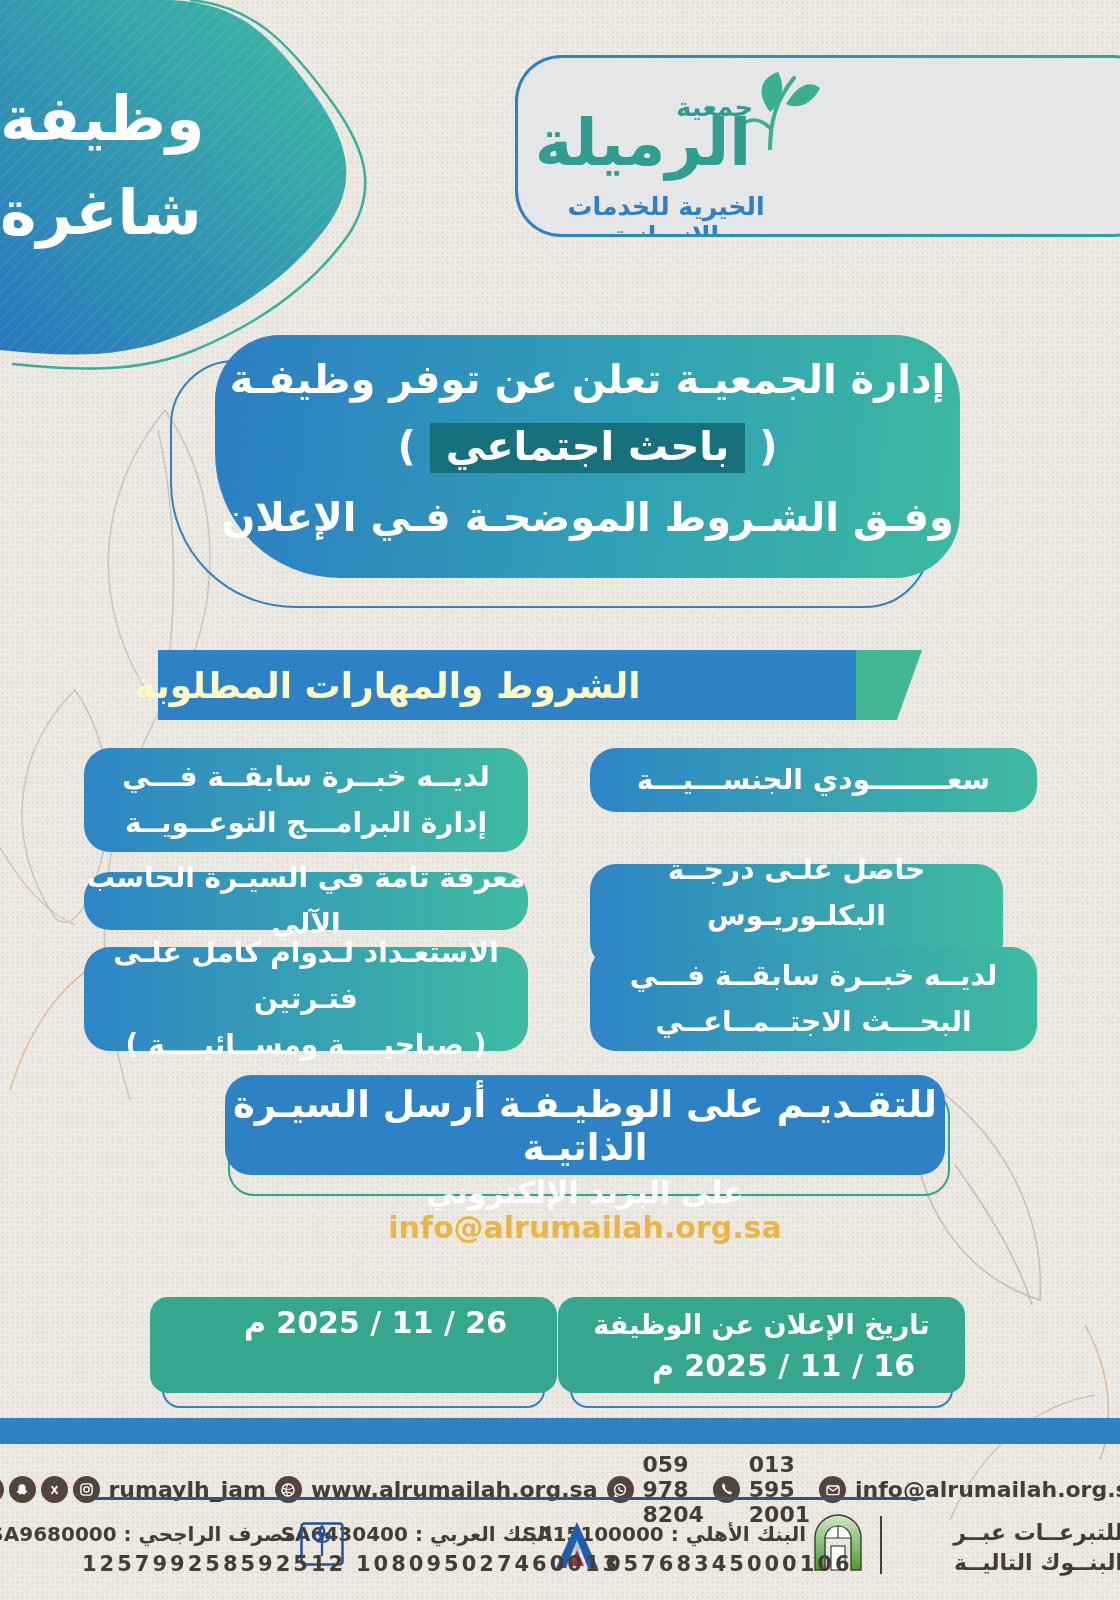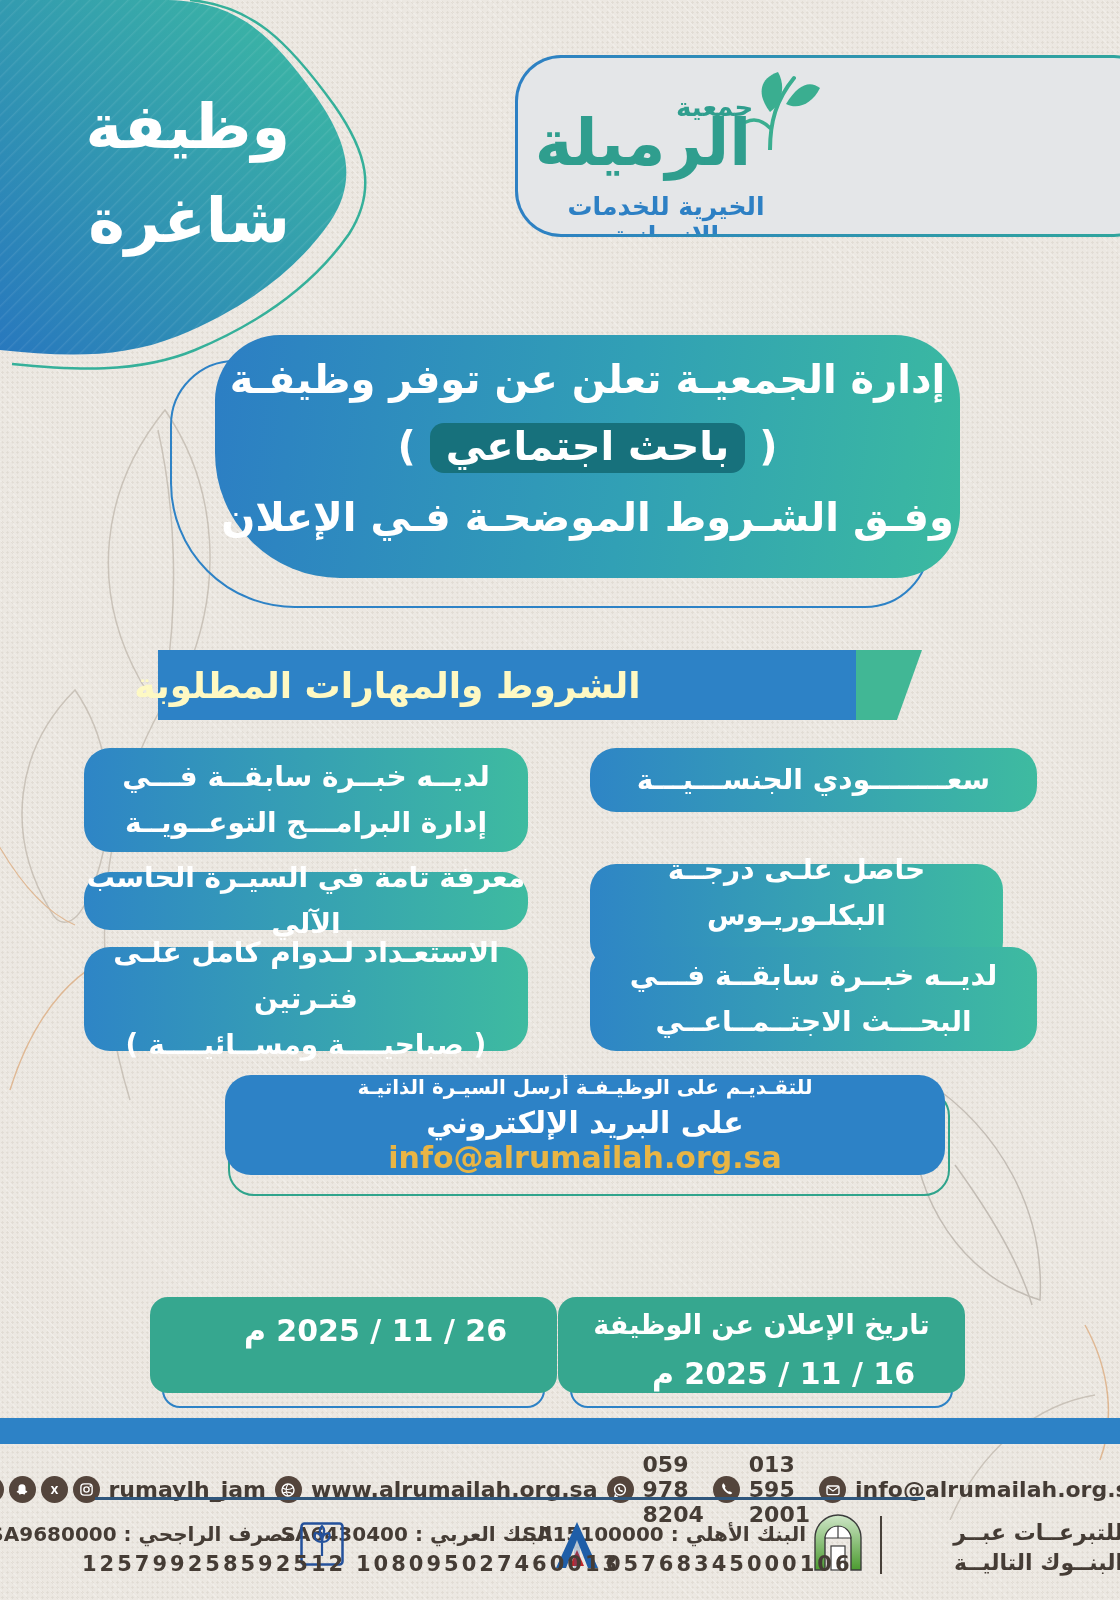--- a/index.html
+++ b/index.html
@@ -10,61 +10,61 @@
   body{margin:0;background:#888;font-family:"DejaVu Sans",sans-serif;}
   #poster{position:relative;width:1120px;height:1600px;margin:0 auto;background:var(--bg);overflow:hidden;}
   .tex{position:absolute;inset:0;pointer-events:none;
        background-image:radial-gradient(rgba(170,158,140,0.16) 1px,transparent 1.2px);
        background-size:5px 5px;}
   .tex2{position:absolute;inset:0;pointer-events:none;
        background-image:repeating-linear-gradient(45deg,rgba(255,255,255,0.20) 0 1px,transparent 1px 7px);}
   .abs{position:absolute;}
   .rtl{direction:rtl;unicode-bidi:embed;}
   
-  .badge-text{position:absolute;left:0;top:80px;width:290px;text-align:right;color:#fff;font-weight:bold;
+  .badge-text{position:absolute;left:0;top:72px;width:290px;text-align:left;color:#fff;font-weight:bold;
               font-size:62px;line-height:1.52;}
   
   .logo-wrap{position:absolute;left:515px;top:55px;width:645px;height:182px;border-radius:46px;
              background:linear-gradient(90deg,#2d80c4,#2fa79b);padding:3px;}
   .logo-inner{width:100%;height:100%;border-radius:43px;background:var(--card);position:relative;overflow:hidden;}
   
   .ann-outline{position:absolute;left:170px;top:360px;width:760px;height:248px;border:2px solid var(--blue);
                border-radius:65px 65px 65px 125px;}
   .ann-box{position:absolute;left:215px;top:335px;width:745px;height:243px;
            background:linear-gradient(97deg,#2c7ec4 0%,#31a0b5 55%,#3bbaa0 100%);
            border-radius:65px 65px 65px 125px;text-align:center;color:#fff;font-weight:bold;}
   .ann-box .l{font-size:40px;line-height:1.0;margin-top:24px;}
-  .hl{background:var(--teal_dark);border-radius:14px;padding:3px 16px 7px 16px;display:inline-block;}
+  .hl{background:var(--teal_dark);border-radius:0;padding:3px 16px 7px 16px;display:inline-block;}
   
   .banner-blue{position:absolute;left:158px;top:650px;width:699px;height:70px;background:var(--blue);
                display:flex;align-items:center;justify-content:center;padding-right:240px;}
   .banner-slant{position:absolute;left:856px;top:650px;width:66px;height:70px;background:#41b795;
                 clip-path:polygon(0 0,100% 0,62% 100%,0 100%);}
   .banner-title{color:#fef9c3;font-weight:bold;font-size:36px;white-space:nowrap;}
   
   .pill{position:absolute;border-radius:26px;background:linear-gradient(90deg,#2e85c6,#3ebba0);
         display:flex;align-items:center;justify-content:center;text-align:center;color:#fff;font-weight:bold;
         font-size:28px;line-height:1.65;white-space:pre-line;direction:rtl;}
   
   .apply-outline{position:absolute;left:228px;top:1090px;width:722px;height:106px;border:2px solid #2fa48c;border-radius:26px;}
   .apply-box{position:absolute;left:225px;top:1075px;width:720px;height:100px;background:var(--blue);
              border-radius:26px;text-align:center;color:#fff;font-weight:bold;direction:rtl;}
-  .apply-box .a1{font-size:20px;margin-top:0;}
+  .apply-box .a1{font-size:37px;margin-top:8px;}
   .apply-box .a2{font-size:30px;margin-top:6px;}
   .email{color:var(--yellow);direction:ltr;unicode-bidi:embed;}
   
   .wa-bar{position:absolute;left:225px;top:1205px;width:720px;height:68px;border-radius:24px;
           background:linear-gradient(90deg,#2d82c6,#3ebba0);display:flex;align-items:center;justify-content:center;
           color:#fff;font-weight:bold;font-size:32px;direction:rtl;}
   
   .date-bracket{position:absolute;border:2px solid var(--blue);border-radius:18px;width:383px;height:98px;top:1310px;}
   .date-box{position:absolute;top:1297px;width:407px;height:96px;background:var(--green);border-radius:18px;
             text-align:center;color:#fff;font-weight:bold;direction:rtl;}
   .date-box .dl{font-size:27px;margin-top:12px;}
-  .date-box .dv{font-size:30px;margin-top:16px;padding-left:44px;}
+  .date-box .dv{font-size:30px;margin-top:8px;padding-left:44px;}
   
   .strip{position:absolute;left:0;top:1418px;width:1120px;height:26px;background:var(--blue);}
   .contact-row{position:absolute;left:0;top:1452px;width:1120px;display:flex;direction:ltr;
                align-items:center;justify-content:center;gap:9px;color:var(--ink);font-weight:bold;font-size:22px;}
   .cicon{width:27px;height:27px;border-radius:50%;background:#54453c;display:flex;align-items:center;justify-content:center;flex:0 0 auto;}
   .socials{display:flex;gap:5px;}
   .divider{position:absolute;left:95px;top:1497px;width:830px;height:3px;background:#2f567c;}
   .bank-name{font-size:20px;font-weight:bold;color:var(--ink);direction:rtl;white-space:nowrap;}
   .bank-num{font-size:21px;font-weight:bold;color:var(--ink);letter-spacing:3px;white-space:nowrap;direction:ltr;}
   .bank-col{position:absolute;text-align:center;line-height:1.45;}

